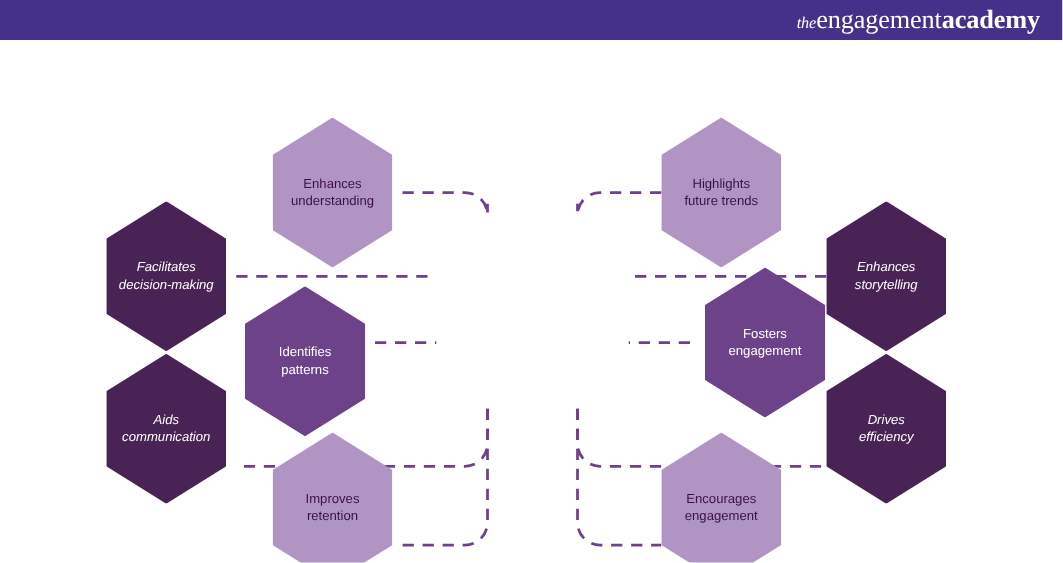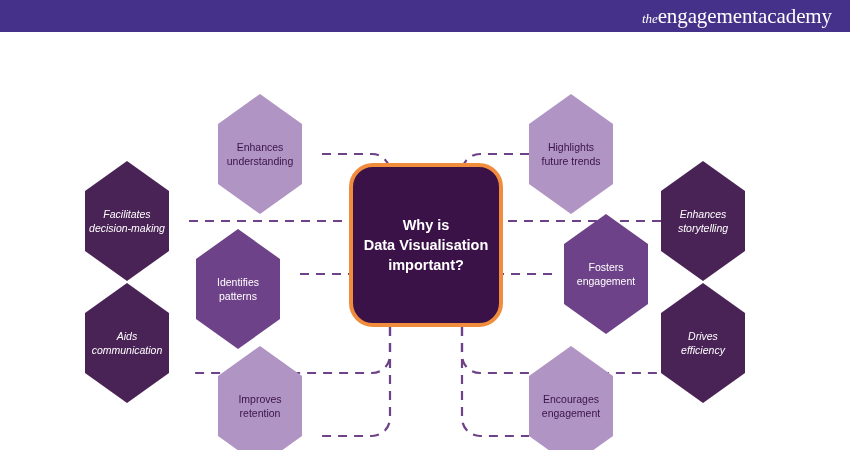--- a/index.html
+++ b/index.html
@@ -42,21 +42,21 @@
     letter-spacing: -0.1px;
   }
   #brand-logo .lg-the {
     font-style: italic;
     font-size: 13px;
   }
   #brand-logo .lg-knowledge {
     font-weight: 400;
   }
   #brand-logo .lg-academy {
-    font-weight: 400;
+    font-weight: 700;
   }
 
   
   #diagram {
     position: absolute;
     left: 0;
     top: 32px;
     width: 850px;
     height: 418px;
   }
@@ -90,21 +90,21 @@
     font-weight: 700;
     line-height: 1.38;
     text-align: center;
     white-space: pre-line;
     padding: 0 6px;
   }
 
   
   .hex {
     position: absolute;
-    width: 84px;
+    width: 96px;
     height: 120px;
     clip-path: polygon(50% 0%, 100% 25%, 100% 75%, 50% 100%, 0% 75%, 0% 25%);
     display: flex;
     align-items: center;
     justify-content: center;
     z-index: 4;
   }
   .hex-label {
     font-size: 10.5px;
     line-height: 1.35;
@@ -140,25 +140,20 @@
           <path d="M 390 295 L 390 323 A 18 18 0 0 1 372 341 L 189 341"></path>
           <path d="M 390 295 L 390 386 A 18 18 0 0 1 372 404 L 322 404"></path>
           <path d="M 529 122 L 480 122 A 18 18 0 0 0 462 140 L 462 131"></path>
           <path d="M 661 189 L 503 189"></path>
           <path d="M 552 242 L 503 242"></path>
           <path d="M 462 295 L 462 323 A 18 18 0 0 0 480 341 L 661 341"></path>
           <path d="M 462 295 L 462 386 A 18 18 0 0 0 480 404 L 529 404"></path>
         </g>
     </svg>
 
-    <div id="center-node">
-      <div id="center-node-text">Why is
-Data Visualisation
-important?</div>
-    </div>
 
     <div id="hex-layer">
         <div class="hex tone-light" style="left: 218px; top: 62px;">
           <div class="hex-label">Enhances
 understanding</div>
         </div>
         <div class="hex tone-dark" style="left: 85px; top: 129px;">
           <div class="hex-label">Facilitates
 decision-making</div>
         </div>

